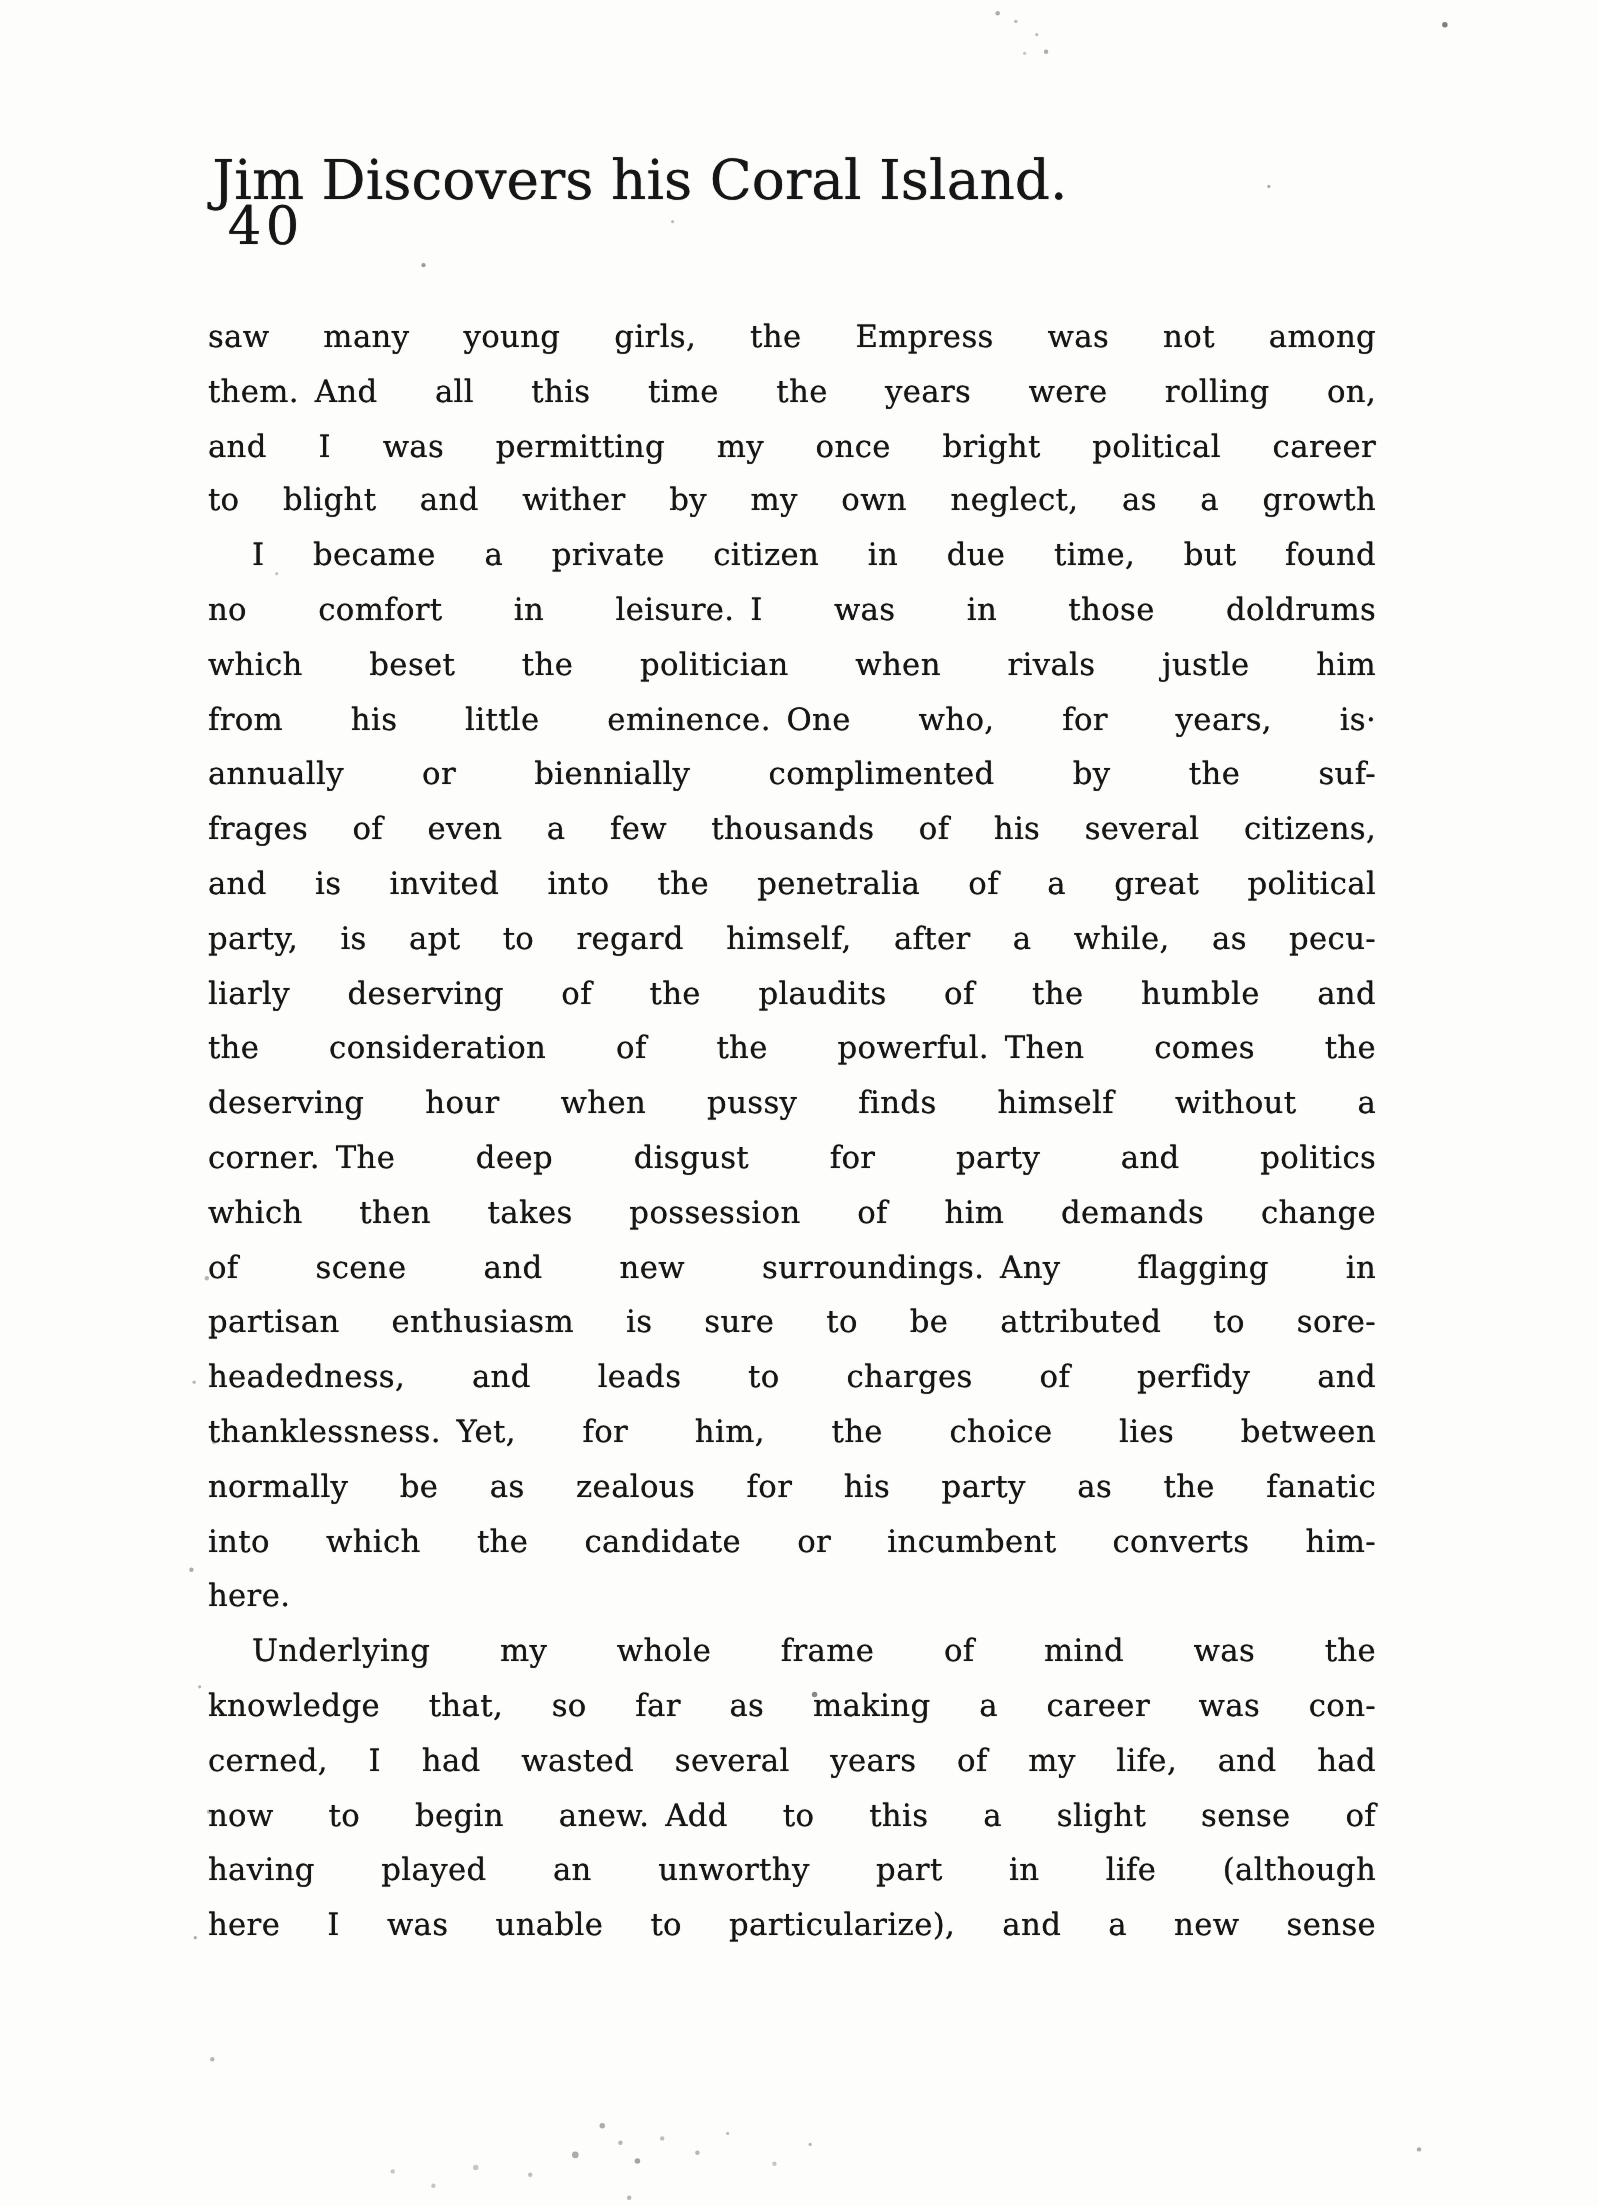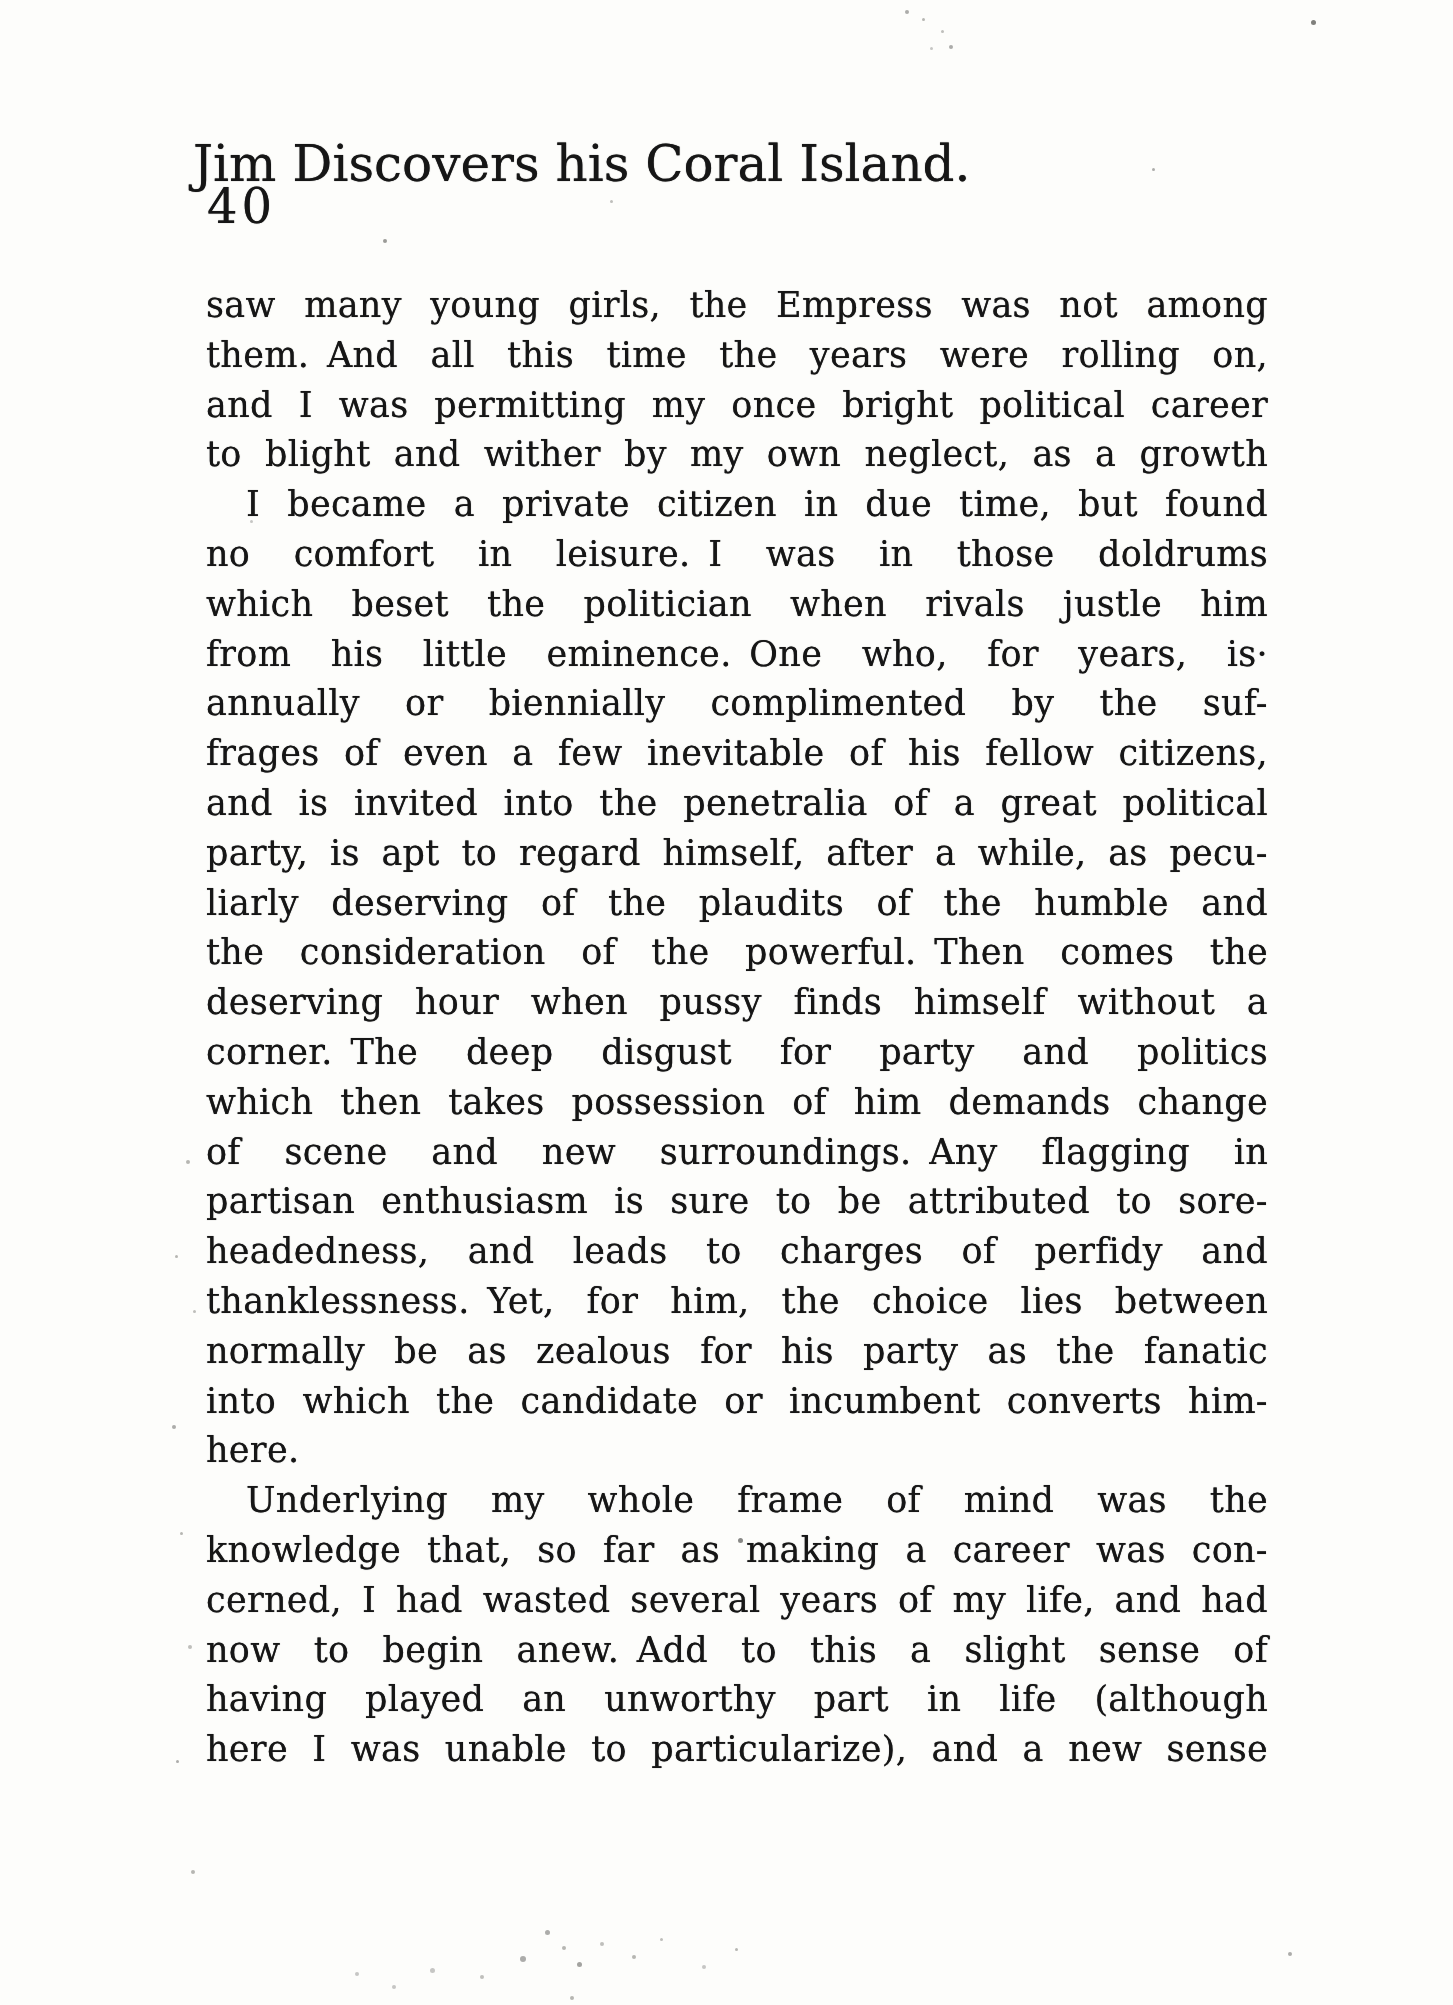--- a/index.html
+++ b/index.html
@@ -29,23 +29,23 @@
   .running-title {
     text-align: left;
     font-size: 50px;
     line-height: 60px;
     transform: translateX(-12px);
     text-shadow: 0 0 0.8px rgba(0,0,0,.85);
     white-space: nowrap;
   }
   .body-text {
     position: absolute;
-    left: 206px; top: 281px;
+    left: 189px; top: 281px;
     width: 1062px;
-    font-size: 35px;
+    font-size: 28px;
     line-height: 49.8px;
     letter-spacing: 0.3px;
     word-spacing: 3px;
     text-shadow: 0 0 0.7px rgba(0,0,0,.8);
   }
   .line { height: 49.8px; white-space: nowrap; }
   .line.just {
     white-space: normal;
     text-align: justify;
     text-align-last: justify;
@@ -69,21 +69,21 @@
 <div class="body-text" id="body-text">
     <div class="line just">saw many young girls, the Empress was not among</div>
     <div class="line just">them. And all this time the years were rolling on,</div>
     <div class="line just">and I was permitting my once bright political career</div>
     <div class="line just">to blight and wither by my own neglect, as a growth</div>
     <div class="line just indent">I became a private citizen in due time, but found</div>
     <div class="line just">no comfort in leisure. I was in those doldrums</div>
     <div class="line just">which beset the politician when rivals justle him</div>
     <div class="line just">from his little eminence. One who, for years, is·</div>
     <div class="line just">annually or biennially complimented by the suf-</div>
-    <div class="line just">frages of even a few inevitable of his fellow citizens,</div>
+    <div class="line just">frages of even a few thousands of his several citizens,</div>
     <div class="line just">and is invited into the penetralia of a great political</div>
     <div class="line just">party, is apt to regard himself, after a while, as pecu-</div>
     <div class="line just">liarly deserving of the plaudits of the humble and</div>
     <div class="line just">the consideration of the powerful. Then comes the</div>
     <div class="line just">deserving hour when pussy finds himself without a</div>
     <div class="line just">corner. The deep disgust for party and politics</div>
     <div class="line just">which then takes possession of him demands change</div>
     <div class="line just">of scene and new surroundings. Any flagging in</div>
     <div class="line just">partisan enthusiasm is sure to be attributed to sore-</div>
     <div class="line just">headedness, and leads to charges of perfidy and</div>

